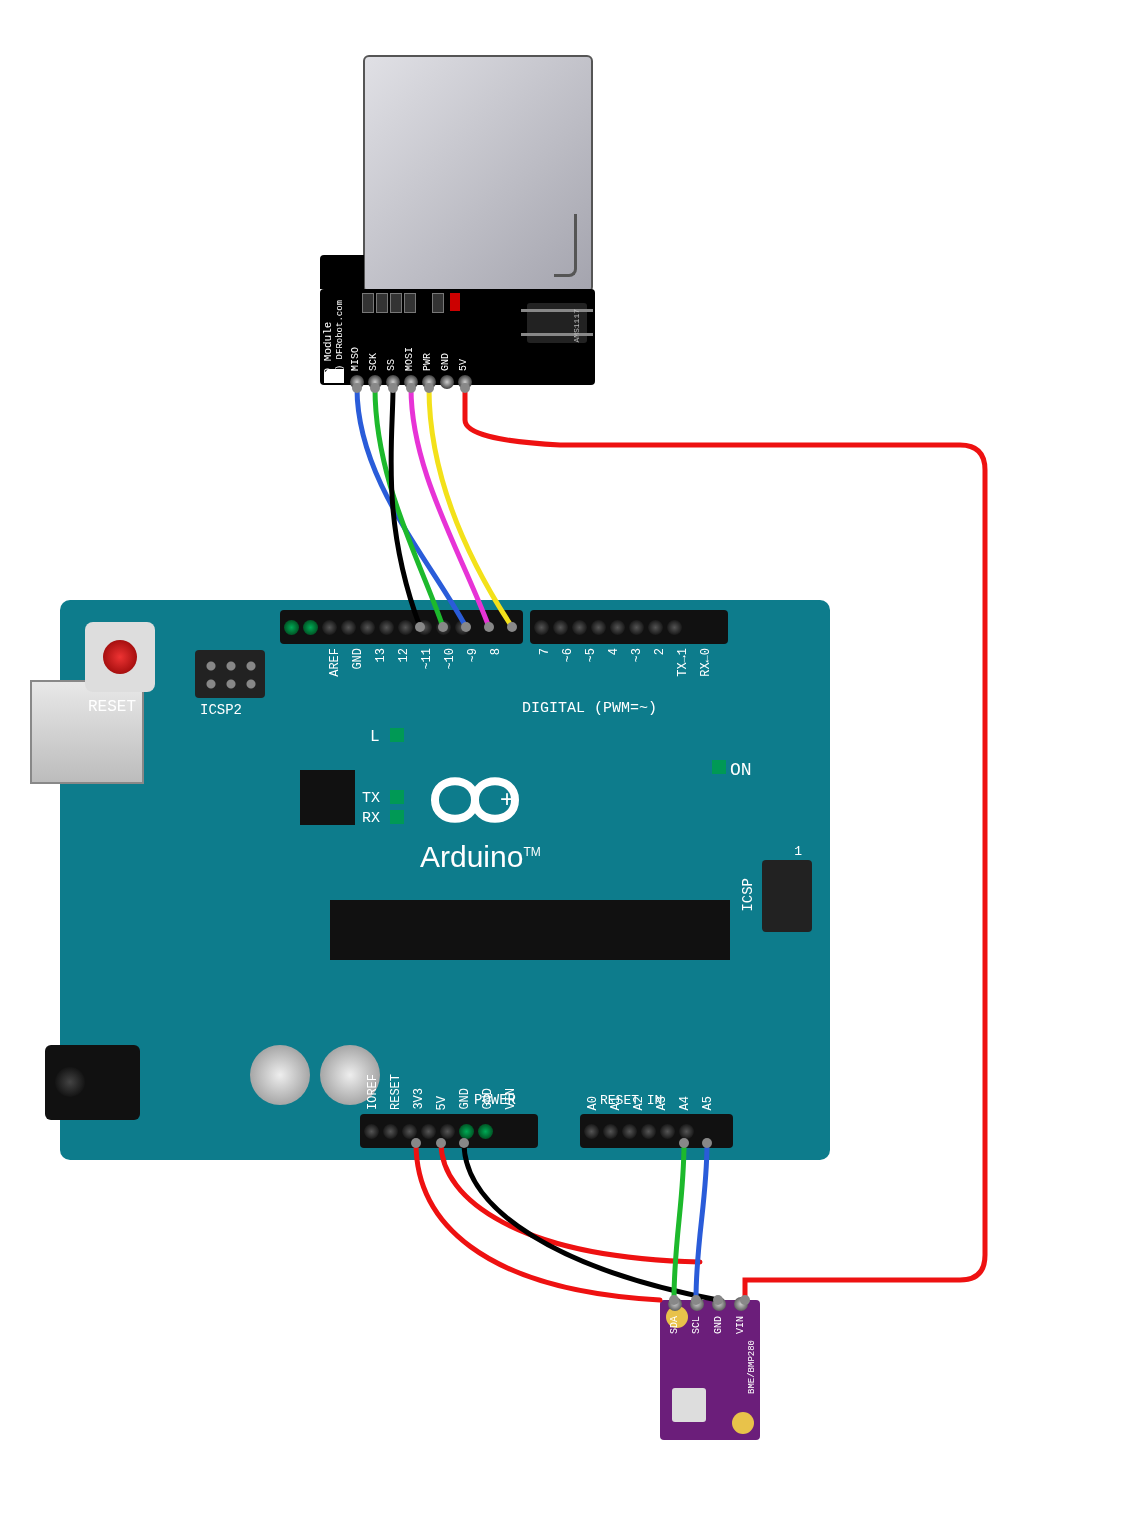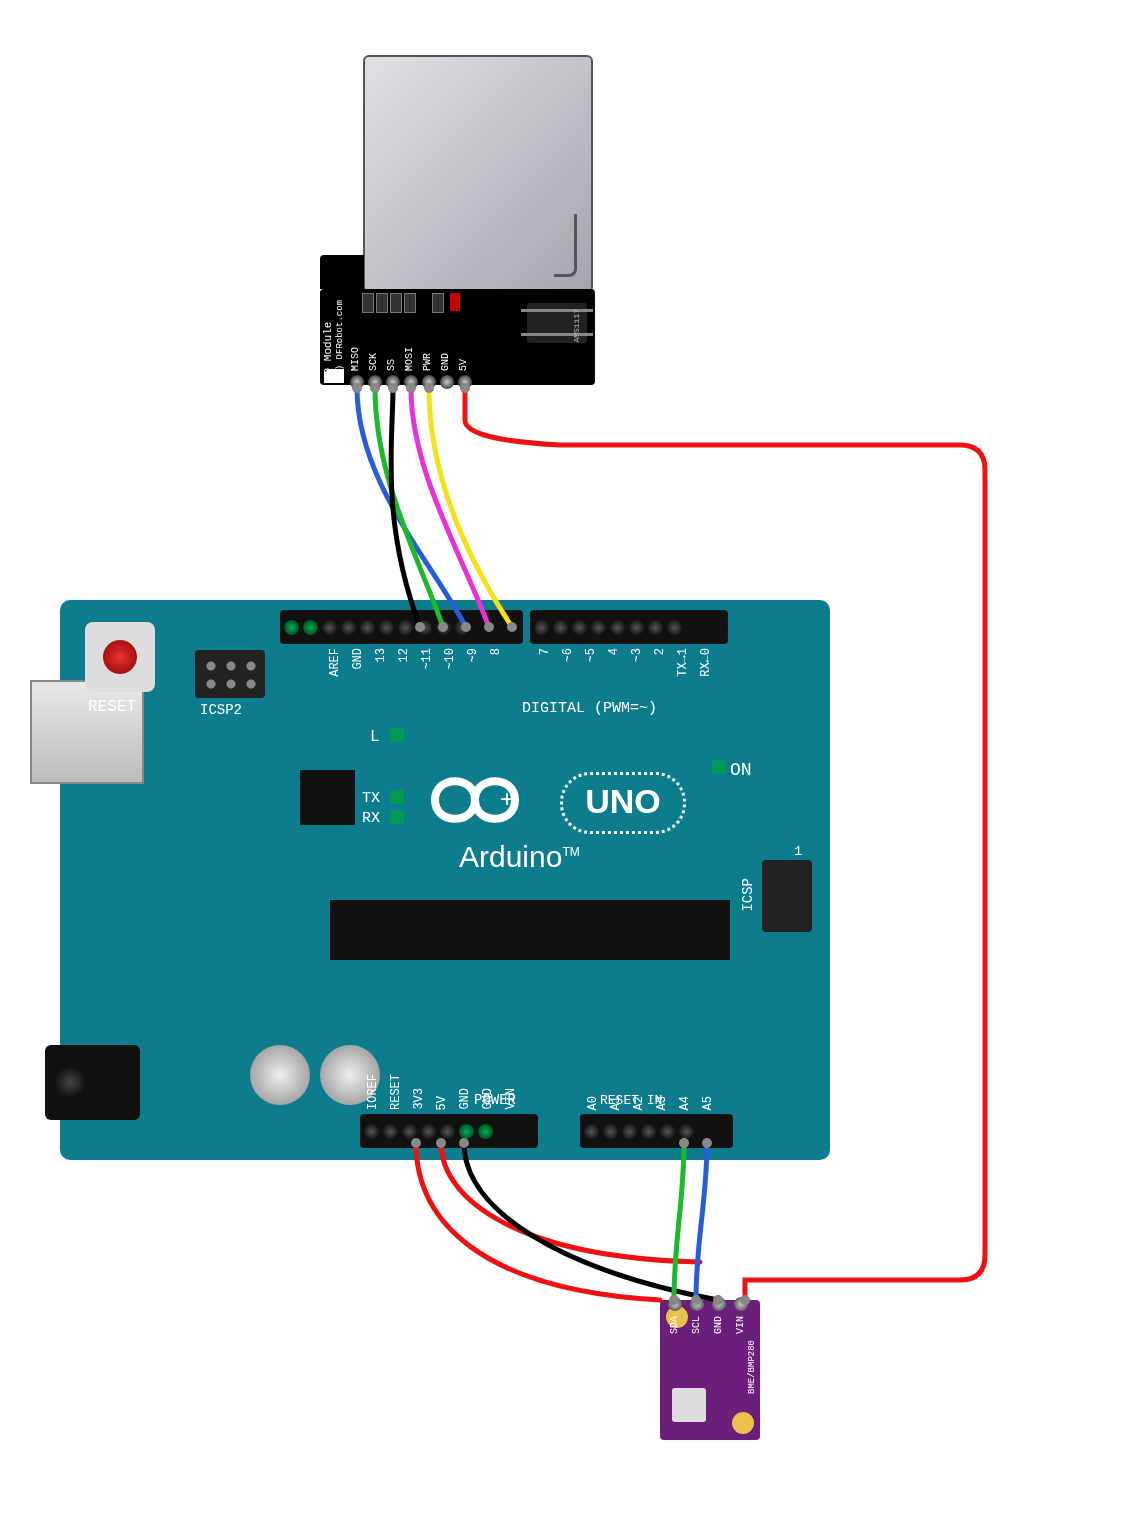--- a/index.html
+++ b/index.html
@@ -171,21 +171,21 @@
   .caps{position:absolute;bottom:55px;width:60px;height:60px;border-radius:50%;background:radial-gradient(#eee,#888);}
   .small-chip{position:absolute;left:240px;top:170px;width:55px;height:55px;background:#111;}
   .led-sq{position:absolute;width:14px;height:14px;background:#095;}
   .txt{position:absolute;color:#fff;}
   .logo-infinity{
     position:absolute;left:340px;top:165px;width:150px;height:70px;
   }
   .logo-infinity svg{width:100%;height:100%;}
   .uno-badge{position:absolute;left:500px;top:172px;width:120px;height:56px;border:3px dotted #fff;border-radius:30px;
     color:#fff;font-size:34px;text-align:center;line-height:52px;font-family:Arial,sans-serif;font-weight:bold;}
-  .arduino-name{position:absolute;left:360px;top:240px;color:#fff;font-size:30px;font-family:Arial,sans-serif;margin-left:39px;}
+  .arduino-name{position:absolute;left:360px;top:240px;color:#fff;font-size:30px;font-family:Arial,sans-serif;}
   .tm{font-size:12px;vertical-align:super;}
   .icsp{position:absolute;right:18px;top:260px;width:50px;height:72px;background:#222;border-radius:4px;}
   .icsp-lbl{position:absolute;right:74px;top:278px;color:#fff;font-size:14px;writing-mode:vertical-rl;transform:rotate(180deg);}
   .icsp-one{position:absolute;right:28px;top:244px;color:#fff;font-size:13px;}
 
   
   .bme {
     position:absolute;
     left:660px; top:1300px;
     width:100px;height:140px;
@@ -307,21 +307,20 @@
     <div class="txt" style="left:670px;top:160px;font-size:18px">ON</div>
     <div class="led-sq" style="left:652px;top:160px"></div>
 
     <div class="logo-infinity">
       <svg viewBox="0 0 150 70">
           <path d="M35 35 C35 10, 75 10, 75 35 C75 60, 115 60, 115 35 C115 10, 75 10, 75 35 C75 60, 35 60, 35 35 Z" fill="none" stroke="#fff" stroke-width="8"></path>
           <text x="30" y="42" fill="#fff" font-size="28" font-family="Arial">-</text>
           <text x="100" y="42" fill="#fff" font-size="24" font-family="Arial">+</text>
         </svg>
     </div>
-    <div class="uno-badge">UNO</div>
     <div class="arduino-name"><span>Arduino</span><span class="tm">TM</span></div>
 
     <div class="icsp"></div>
     <div class="icsp-lbl">ICSP</div>
     <div class="icsp-one">1</div>
 
     <div class="header-row" style="left:300px;bottom:12px;width:170px">
       <div class="hpin"></div>
         <div class="hpin"></div>
         <div class="hpin"></div>

